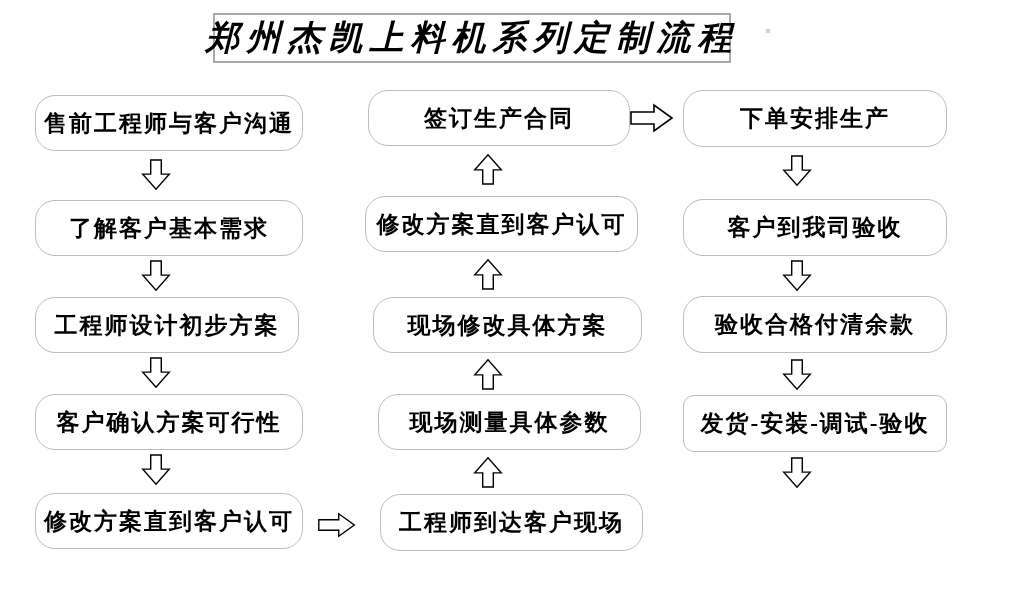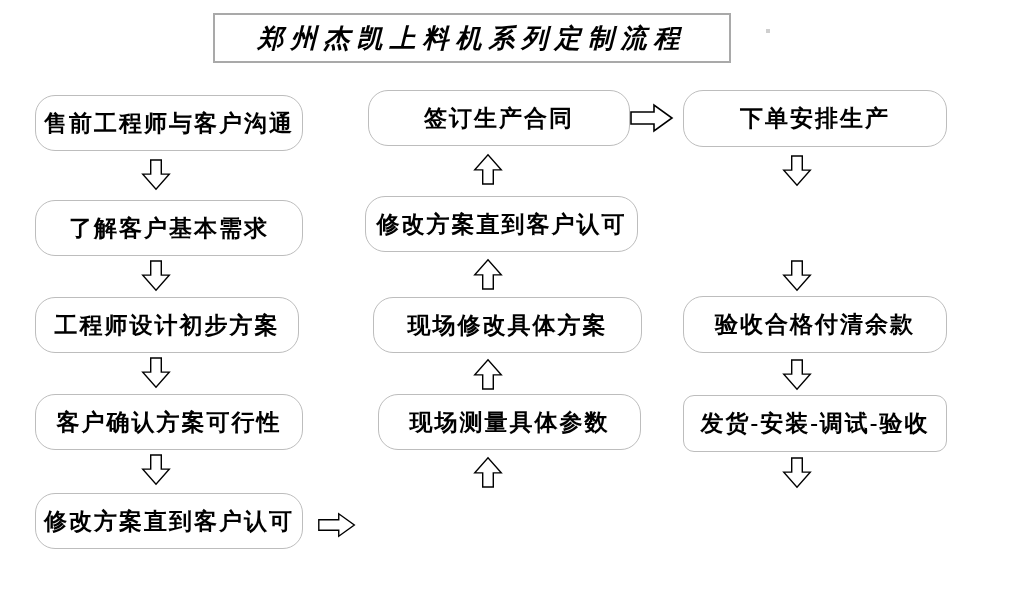--- a/index.html
+++ b/index.html
@@ -16,21 +16,21 @@
     left: 213px; top: 13px;
     width: 518px; height: 50px;
     border: 2px solid #a9a9a9;
     background: #ffffff;
     display: flex; align-items: center; justify-content: center;
     box-sizing: border-box;
   }
   .title-label {
     font-weight: bold;
     font-style: italic;
-    font-size: 26px;
+    font-size: 34px;
     letter-spacing: 7px;
     color: #000000;
     white-space: nowrap;
   }
   .node {
     position: absolute;
     border: 1.6px solid #bdbdbd;
     border-radius: 20px;
     background: #ffffff;
     display: flex; align-items: center; justify-content: center;
@@ -88,23 +88,29 @@
   </div>
   <div class="node" style="left:365px; top:196px; width:273px; height:56px;">
     <span class="node-label">修改方案直到客户认可</span>
   </div>
   <div class="node" style="left:373px; top:297px; width:269px; height:56px;">
     <span class="node-label">现场修改具体方案</span>
   </div>
   <div class="node" style="left:378px; top:394px; width:263px; height:56px;">
     <span class="node-label">现场测量具体参数</span>
   </div>
+  <div class="node" style="left:380px; top:494px; width:263px; height:57px;">
+    <span class="node-label">工程师到达客户现场</span>
+  </div>
 
   <div class="node" style="left:683px; top:90px;  width:264px; height:57px;">
     <span class="node-label">下单安排生产</span>
+  </div>
+  <div class="node" style="left:683px; top:199px; width:264px; height:57px;">
+    <span class="node-label">客户到我司验收</span>
   </div>
   <div class="node" style="left:683px; top:296px; width:264px; height:57px;">
     <span class="node-label">验收合格付清余款</span>
   </div>
   <div class="node" style="left:683px; top:395px; width:264px; height:57px;border-radius:11px;">
     <span class="node-label">发货-安装-调试-验收</span>
   </div>
 
   <svg class="arrow" style="left:141px; top:158px; width:30px; height:34px;" viewBox="0 0 34 36">
       <path d="M11,1 H23 V17 H32 L17,34 L2,17 H11 Z"></path>

